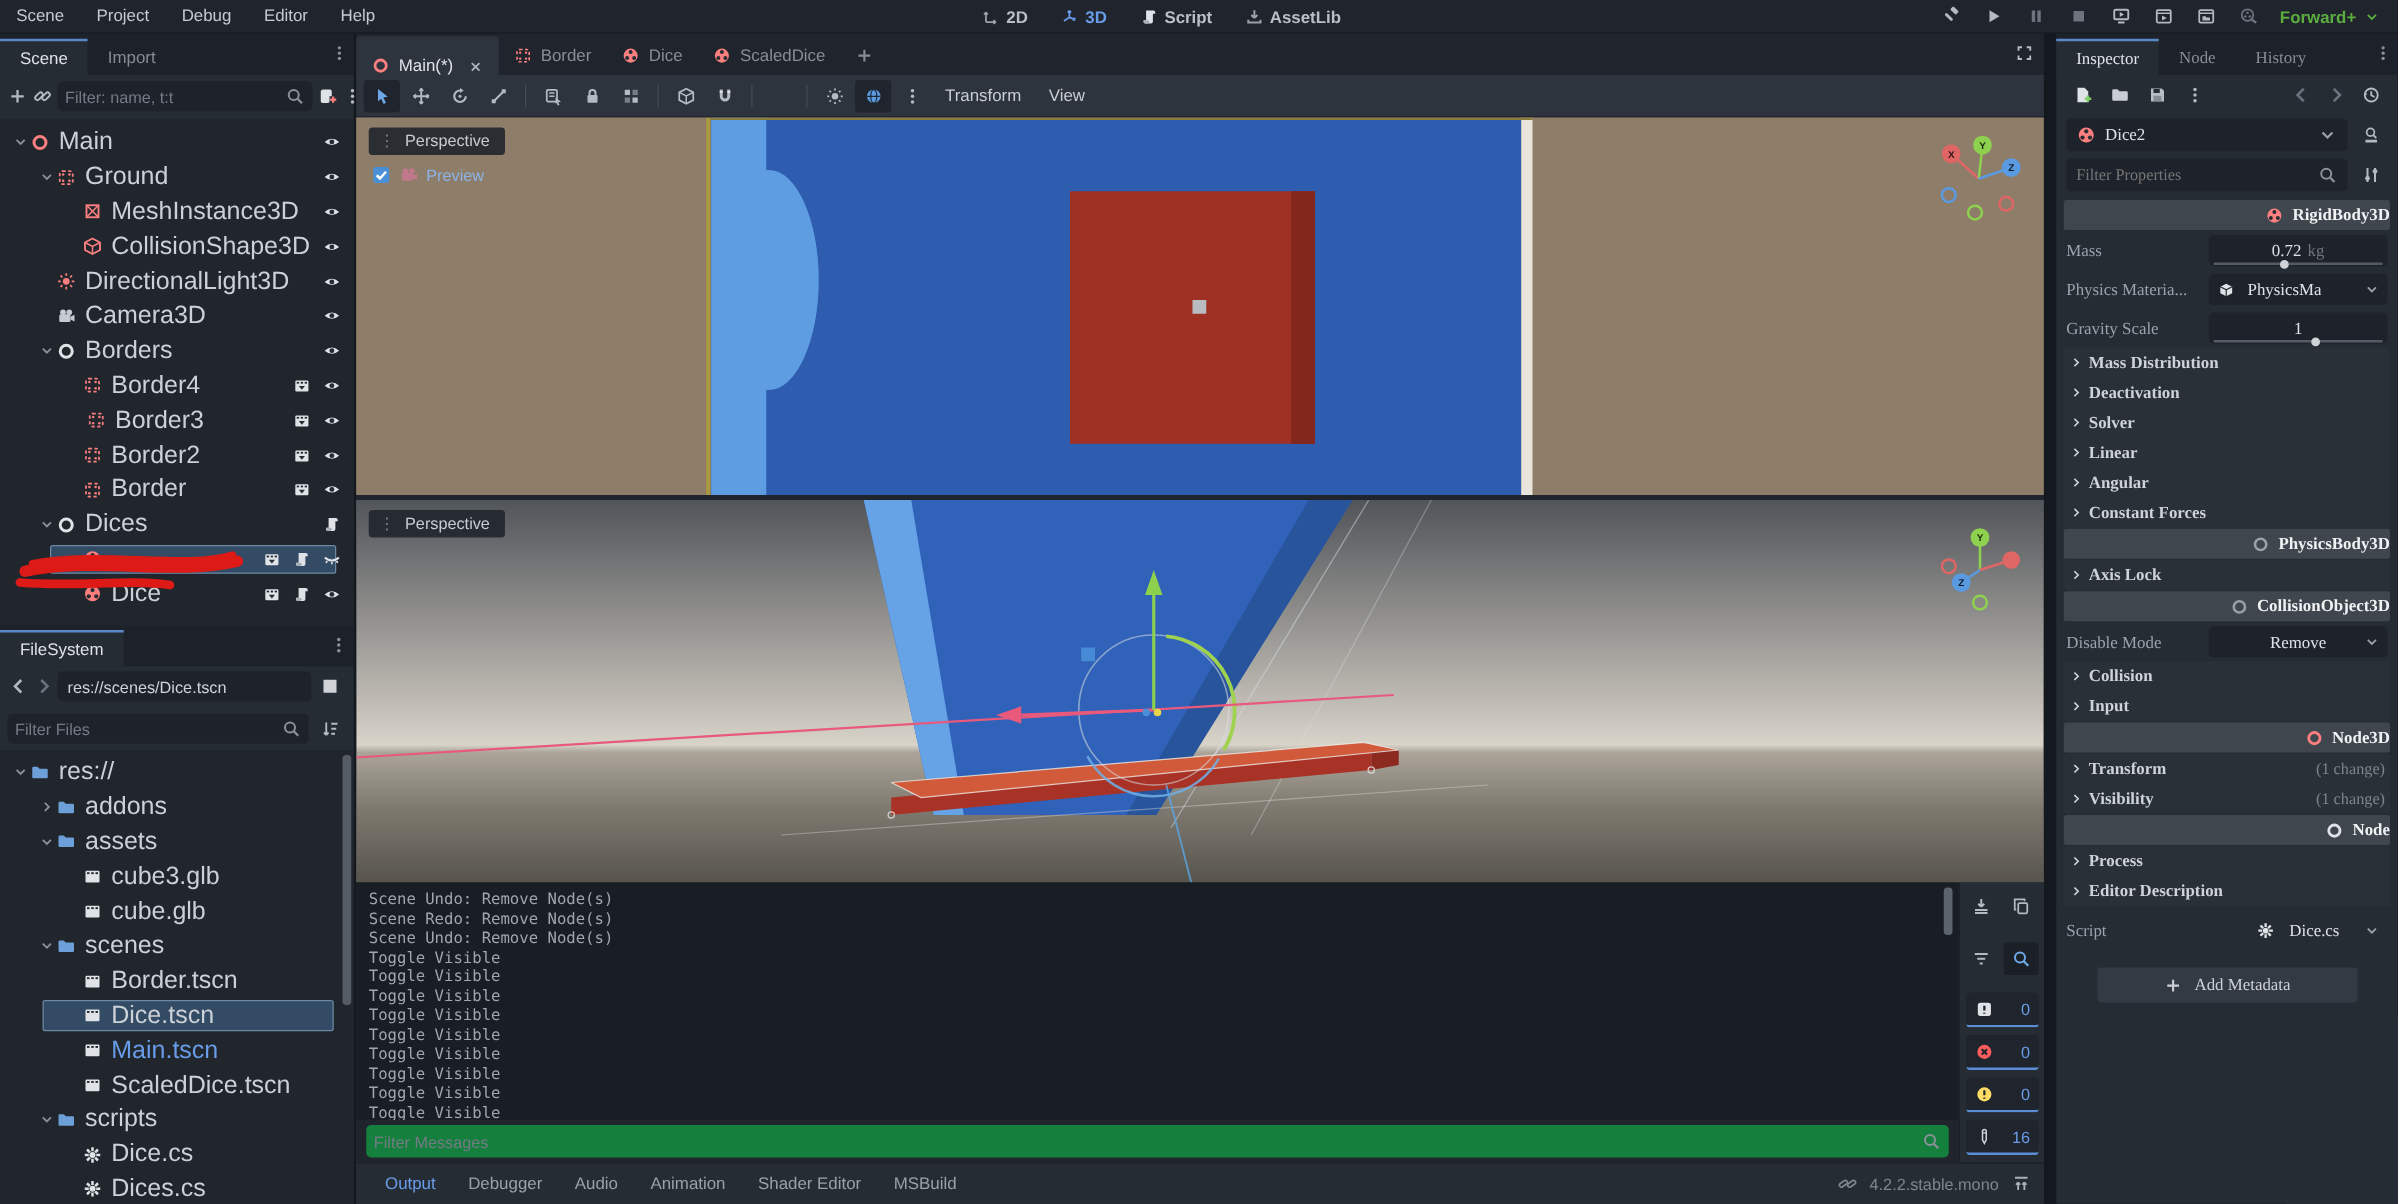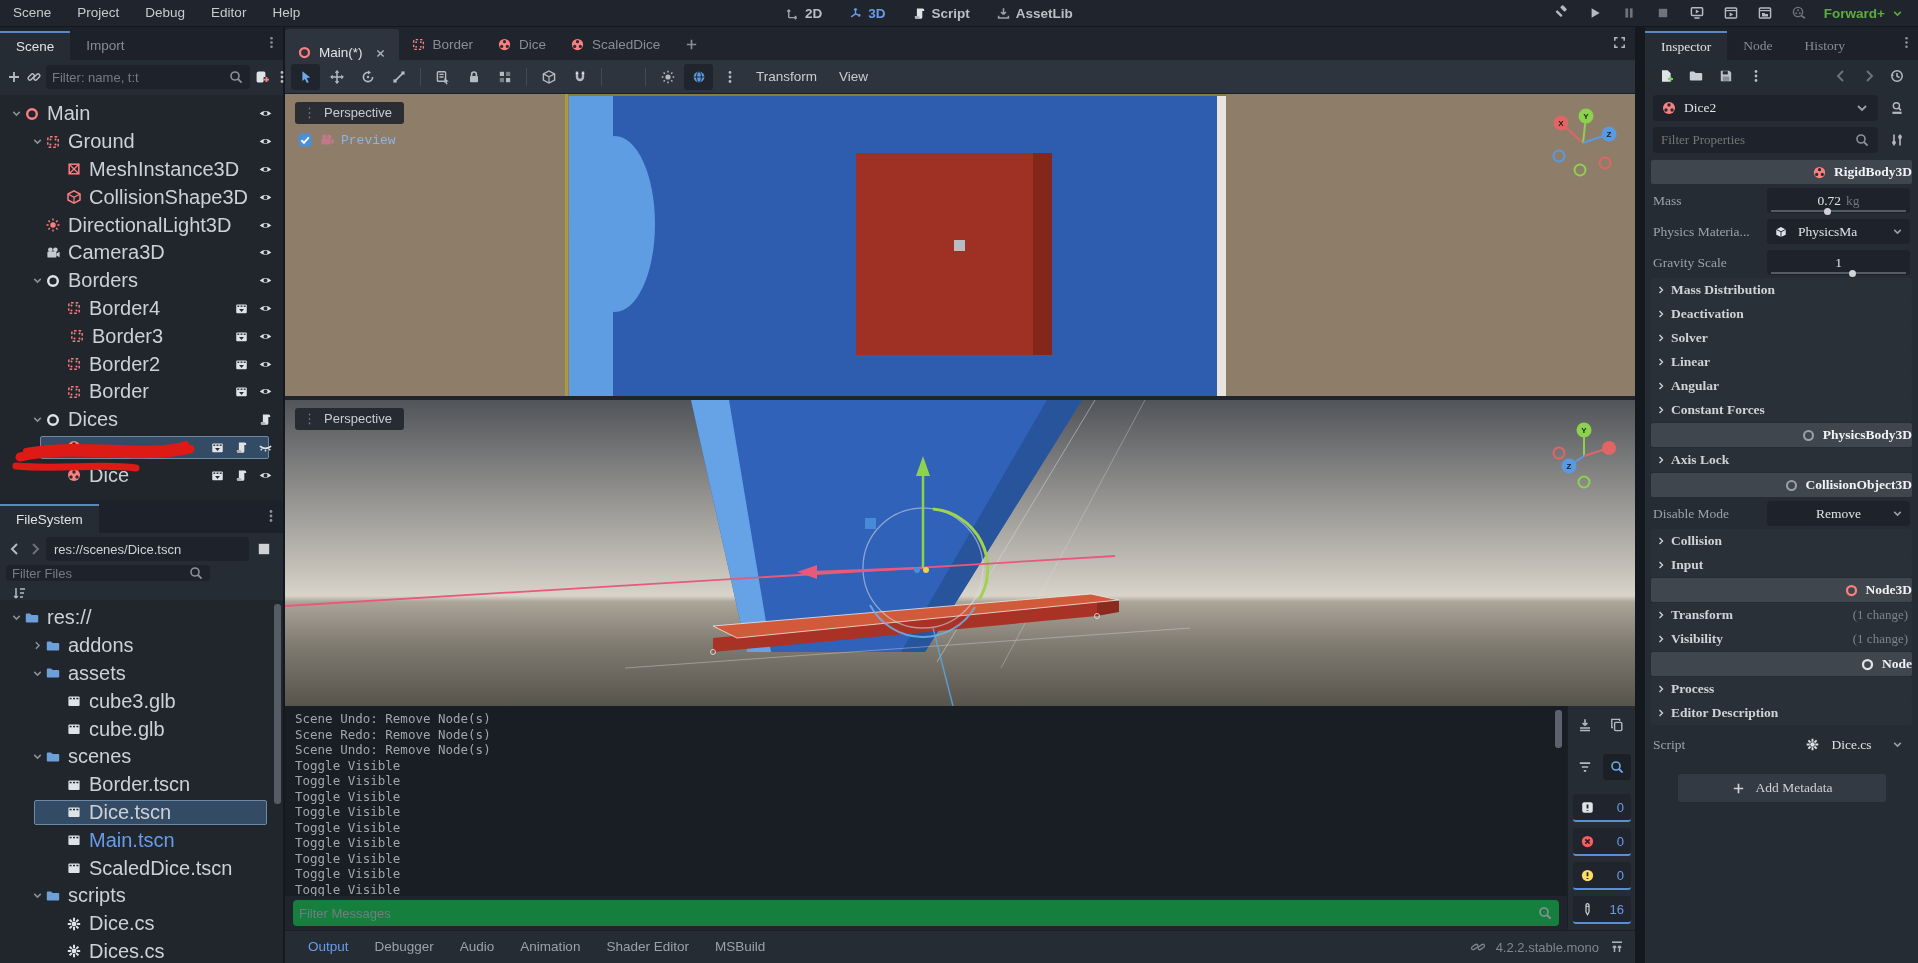--- a/index.html
+++ b/index.html
@@ -44,21 +44,21 @@
   .trow .sp { flex:1; }
   .trow .rbtn { width:24px; height:22px; display:flex; align-items:center; justify-content:center; }
   .trow.sel::before { content:""; position:absolute; left:40px; right:14px; top:2px; bottom:2px;
     background:#344b66; border:1px solid #6c89a6; border-radius:2px; }
   .trow > * { position:relative; }
   .arrow { width:16px; display:flex; justify-content:center; color:#8a9199; }
   #fs-panel { position:absolute; left:0; top:473px; width:283px; height:463px; }
   #fs-nav { display:flex; align-items:center; height:32px; padding:0 6px; gap:2px; }
   #fs-path { flex:1; background:#1e232b; border-radius:4px; height:24px; border:0; outline:0;
     color:#cfd3d8; font-size:13px; padding:0 8px; font-family:inherit; }
-  #fs-filter-row { display:flex; align-items:flex-start; height:30px; padding:0 6px; gap:4px;flex-direction:column; }
+  #fs-filter-row { display:flex; align-items:flex-end; height:30px; padding:0 6px; gap:4px; }
   #fs-tree { top:100px; }
   .trow.open-scene .lbl { color:#699ce8; }
   .trow.fsel::before { content:""; position:absolute; left:34px; right:16px; top:1px; bottom:1px;
     background:#344b66; border:1px solid #6c89a6; border-radius:2px; }
   .vscroll { position:absolute; right:2px; width:7px; border-radius:3px; background:#555c66; }
 
   
   #center { left:285px; top:27px; width:1350px; height:936px; background:#20252d; }
   #scene-tabs { height:33px; background:#20252d; display:flex; align-items:flex-end; position:relative; }
   .scene-tab { height:31px; display:flex; align-items:center; gap:7px; padding:0 12px;
@@ -73,21 +73,21 @@
   .vt-sep { width:1px; height:18px; background:#434a54; margin:0 5px; }
   .vt-menu { padding:0 10px; color:#c8cdd3; font-size:13.5px; }
 
   #viewport1 { left:0; top:67px; width:1350px; height:302px; overflow:hidden; background:#8d7d69; }
   #viewport2 { left:0; top:373px; width:1350px; height:306px; overflow:hidden; background:#55585c; }
   .persp-pill { position:absolute; left:10px; top:8px; background:rgba(34,39,47,.92);
     border-radius:3px; padding:3px 12px 4px 8px; color:#c8ccd2; font-size:13px;
     display:flex; gap:7px; align-items:center; }
   .persp-pill .grip { color:#79808a; letter-spacing:1px; }
   #preview-row { position:absolute; left:12px; top:38px; display:flex; align-items:center; gap:6px; }
-  #preview-label { color:#8cb4e8; font-size:13px;font-family:Liberation Mono, monospace; }
+  #preview-label { color:#8cb4e8; font-size:13px; }
 
   #bottom-panel { left:0; top:679px; width:1350px; height:257px; background:#262c34; }
   #log-area { position:absolute; left:0; top:0; width:1282px; height:190px; background:#191d24;
     font-family:"DejaVu Sans Mono", monospace; font-size:12.5px; color:#a0a6ad;
     padding:5px 10px; line-height:15.5px; }
   #log-scroll { position:absolute; left:1270px; top:4px; width:7px; height:38px; background:#5c636d; border-radius:3px; }
   #filter-msg-row { position:absolute; left:0; top:190px; width:1282px; height:34px; background:#20252d;
     display:flex; align-items:center; padding:0 8px; }
   #rail { position:absolute; left:1282px; top:0; width:68px; height:224px; background:#262c34;
     border-left:1px solid #1b2026; }

